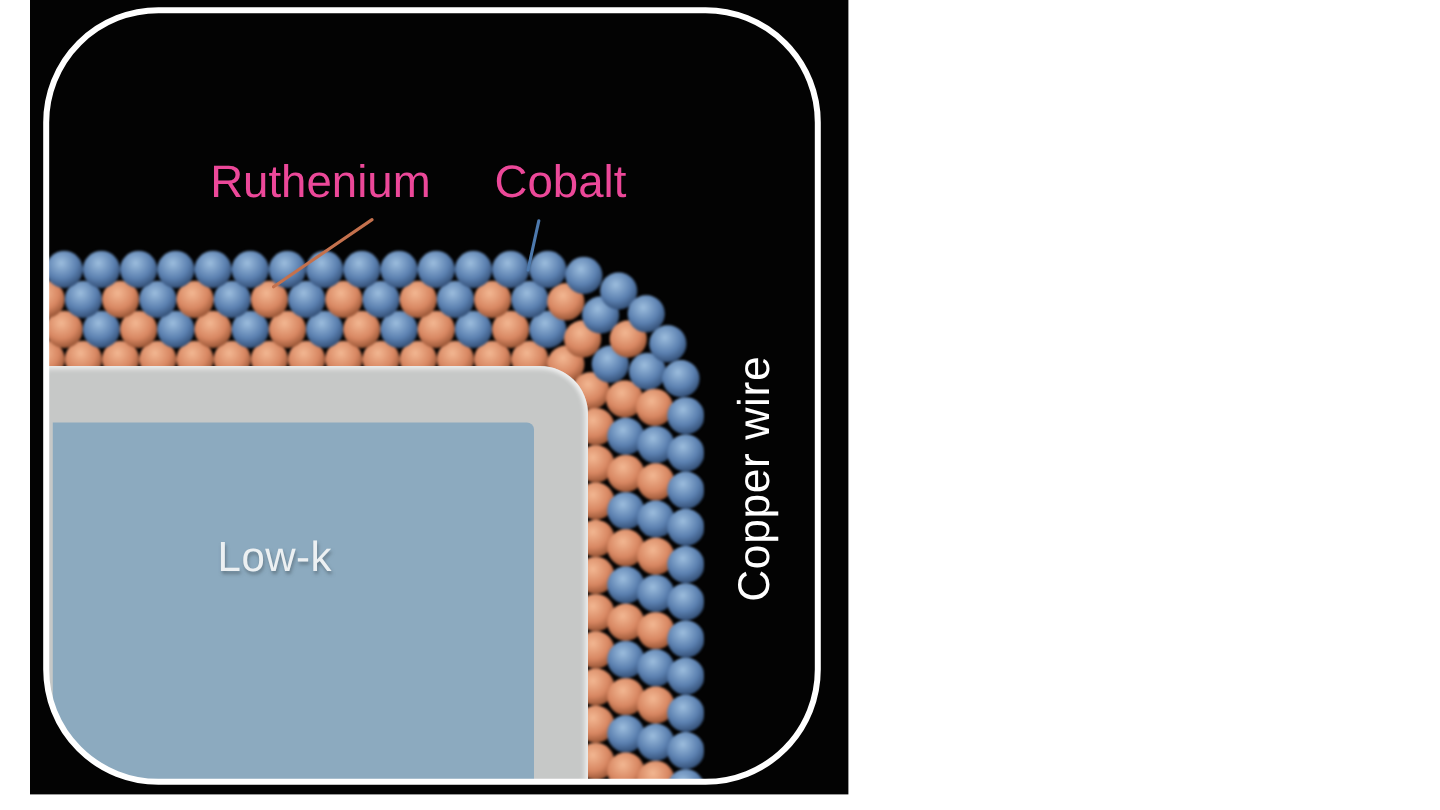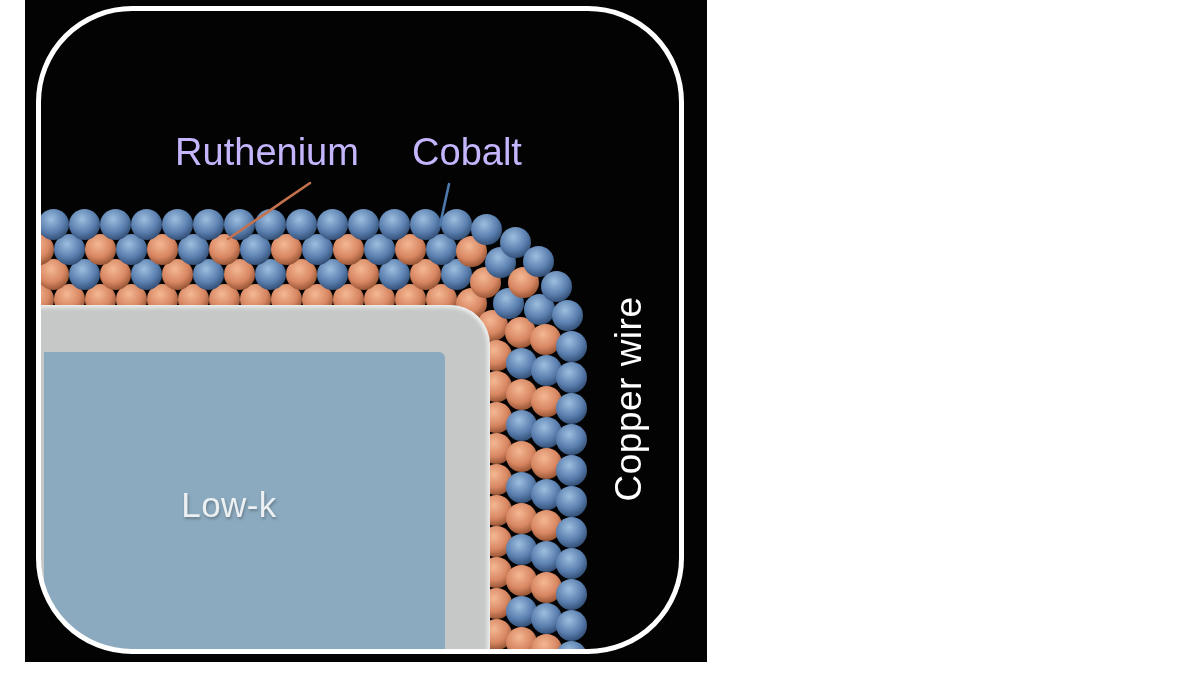--- a/index.html
+++ b/index.html
@@ -13,24 +13,24 @@
   .atom{position:absolute;width:31px;height:31px;border-radius:50%;}
   .barrier{position:absolute;left:0;top:297px;width:452px;height:347px;
            border-top-right-radius:40px;
            box-shadow:inset 0 3px 4px rgba(255,255,255,.55), inset -3px 0 4px rgba(255,255,255,.55);}
   .dielectric{position:absolute;left:6px;top:344px;width:401px;height:300px;
               border-top-right-radius:6px;}
   .barrier-label{position:absolute;left:22px;top:301px;font-size:31px;color:#f4f4f4;
                  letter-spacing:.3px;text-shadow:1px 2px 2px rgba(60,70,75,.6);white-space:nowrap;}
   .diel-label{position:absolute;left:58px;top:433px;width:266px;text-align:center;
               font-size:35px;line-height:47px;color:#ecf0f2;letter-spacing:.4px;
-              text-shadow:1px 2px 3px rgba(70,85,95,.55);margin-top:40px;}
+              text-shadow:1px 2px 3px rgba(70,85,95,.55);}
   .leaders{position:absolute;left:0;top:0;}
   .leaders line{stroke-width:2.6;stroke-linecap:round;}
-  .lbl{position:absolute;top:131px;font-size:38px;color:#c4b5fd;white-space:nowrap;
+  .lbl{position:absolute;top:131px;font-size:38px;color:#ec4899;white-space:nowrap;
        transform:translateX(-50%);}
   .lbl.ru{left:242px;}
   .lbl.co{left:427px;margin-left:15px;}
   .copper{position:absolute;left:604px;top:399px;font-size:37px;color:#ffffff;
           white-space:nowrap;letter-spacing:.5px;
           transform:translate(-50%,-50%) rotate(-90deg);}
   .frame{position:absolute;left:11px;top:6px;width:648px;height:648px;border-radius:96px;
          border:5px solid #ffffff;box-sizing:border-box;pointer-events:none;}
 </style>
 </head>

